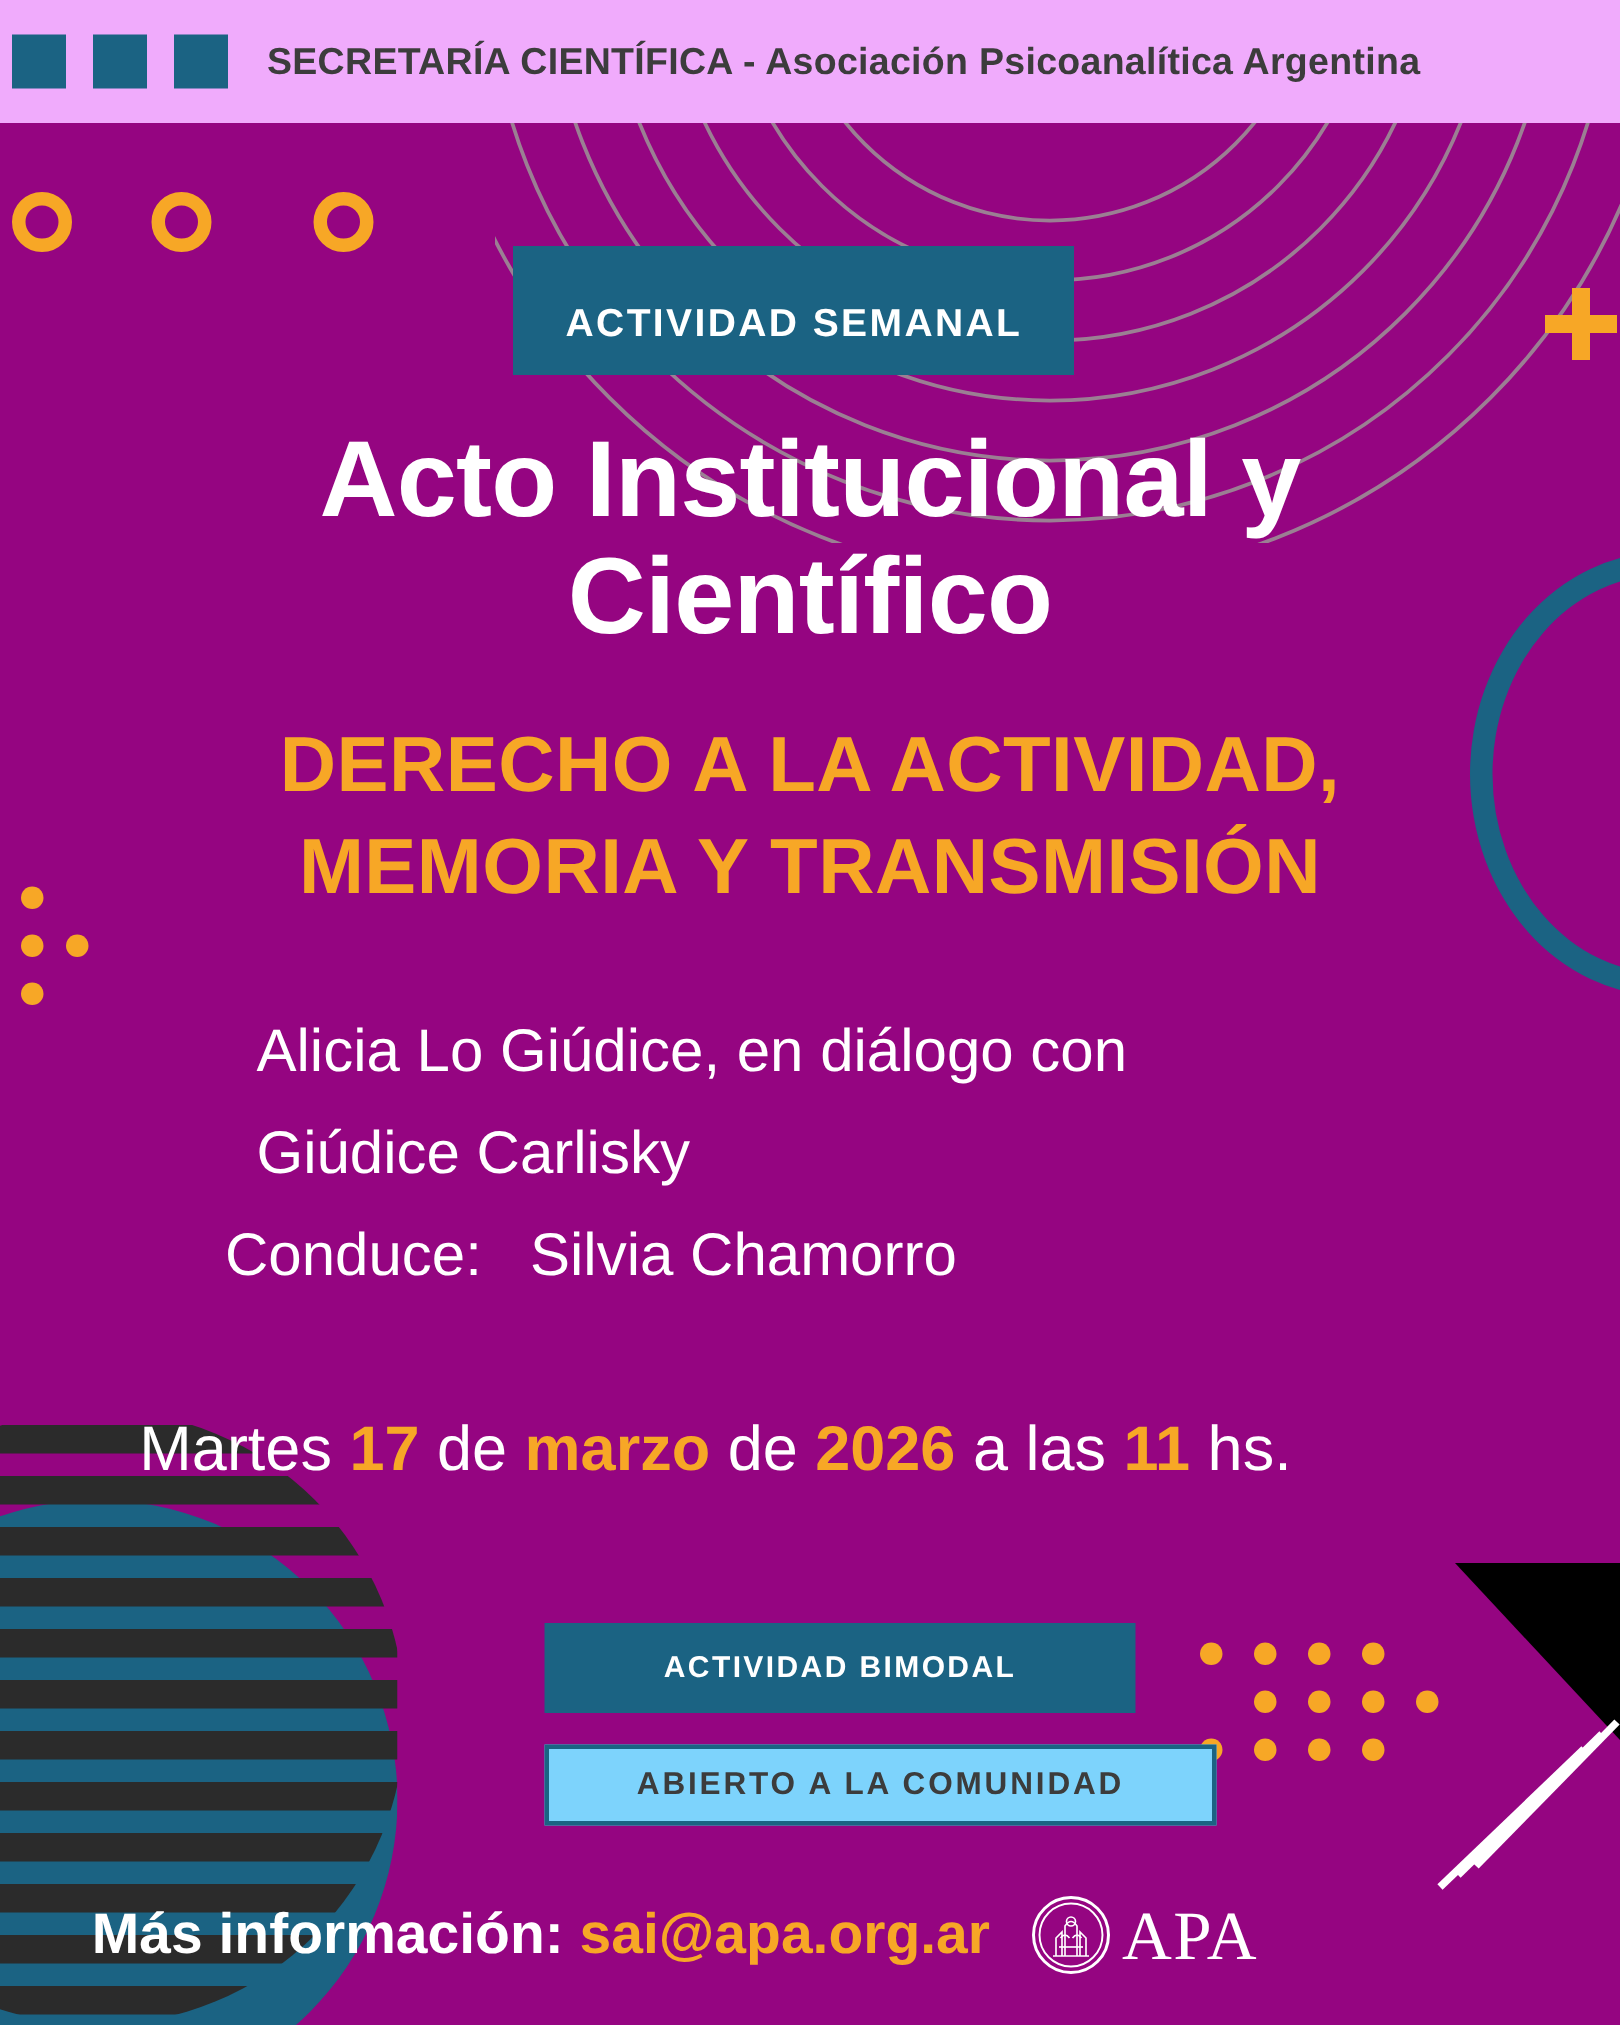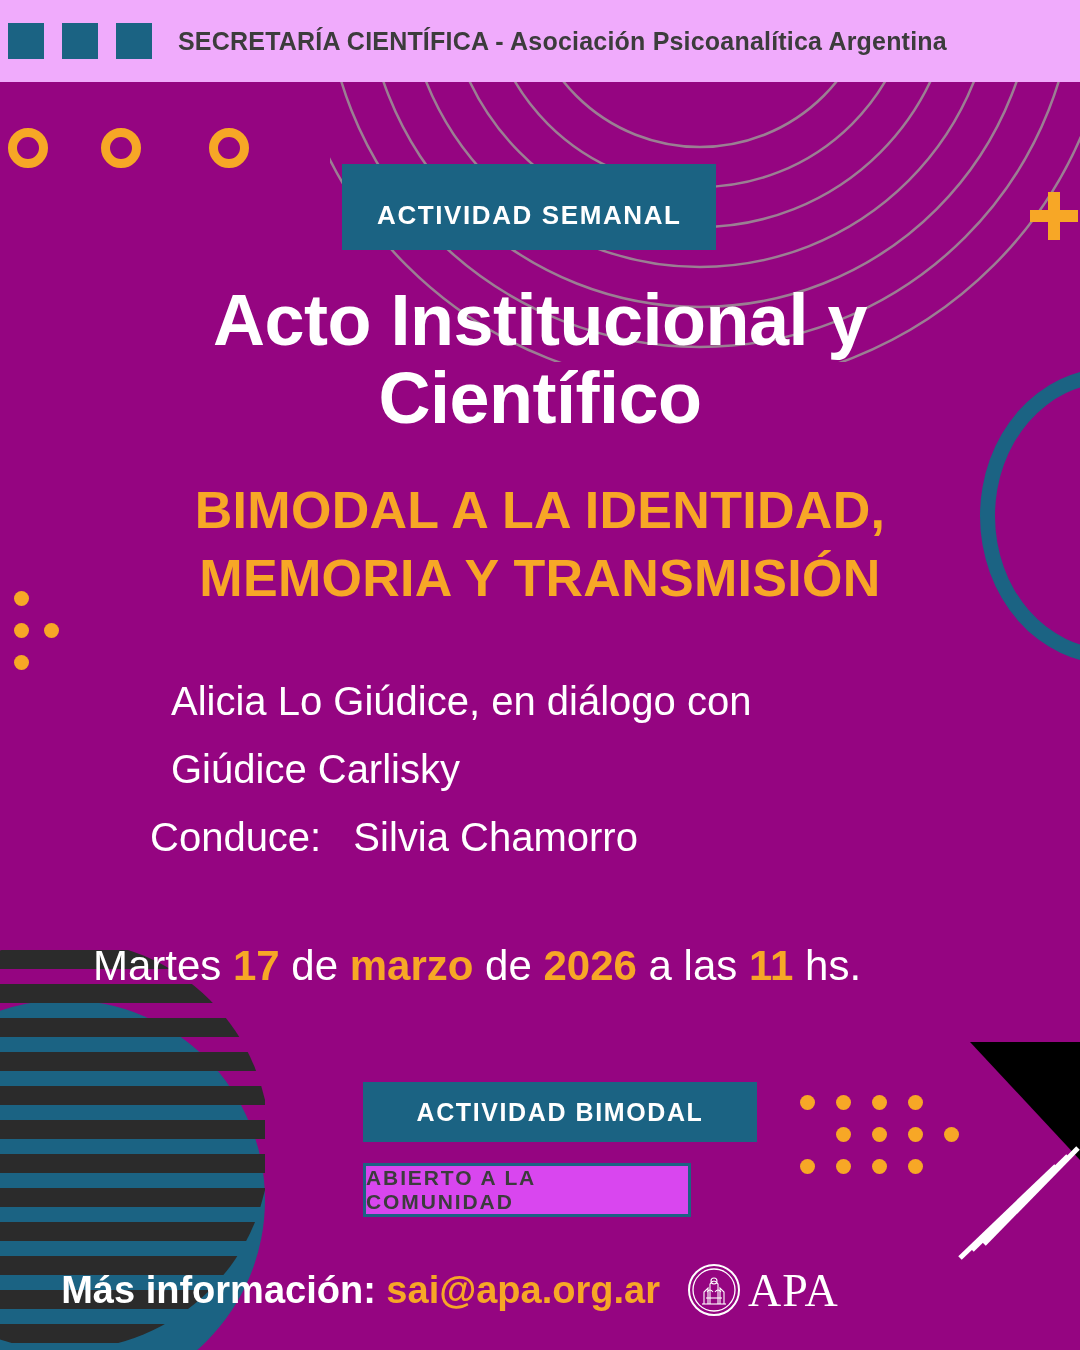--- a/index.html
+++ b/index.html
@@ -145,28 +145,28 @@
     color:#ffffff;
     font-size:42px;
   }
   .datetime .hi { color:#f7a726; font-weight:bold; }
 
   .badge-bimodal {
     position:absolute; left:363px; top:1000px;
     width:394px; height:60px;
     background:#1b6383;
     color:#ffffff;
-    font-size:25px; font-weight:bold;
+    font-size:20px; font-weight:bold;
     letter-spacing:1.6px;
     display:flex; align-items:center; justify-content:center;
   }
   .badge-abierto {
     position:absolute; left:363px; top:1081px;
-    width:328px; height:54px;
-    background:#d946ef;
+    width:448px; height:54px;
+    background:#7dd3fc;
     border:3px solid #1b6383;
     color:#3c3c3c;
     font-size:21px; font-weight:bold;
     letter-spacing:1.9px;
     display:flex; align-items:center; justify-content:center;
   }
 
   .footer {
     position:absolute; left:0; top:1180px; width:900px;
     display:flex; align-items:center; justify-content:center;
@@ -282,21 +282,21 @@
   <div class="content">
 
     <div class="badge-semanal">ACTIVIDAD SEMANAL</div>
 
     <div class="title">
       <div>Acto Institucional y</div>
       <div>Científico</div>
     </div>
 
     <div class="subtitle">
-      <div>BIMODAL A LA IDENTIDAD,</div>
+      <div>DERECHO A LA ACTIVIDAD,</div>
       <div>MEMORIA Y TRANSMISIÓN</div>
     </div>
 
     <div class="speakers">
       <div><b>Alicia Lo Giúdice</b><span>, en diálogo con</span></div>
       <div><b>Giúdice Carlisky</b></div>
       <div><span>Conduce: </span><b>Silvia Chamorro</b></div>
     </div>
 
     <div class="datetime"><span>Martes </span><span class="hi">17</span><span> de </span><span class="hi">marzo</span><span> de </span><span class="hi">2026</span><span> a las </span><span class="hi">11</span><span> hs.</span></div>

